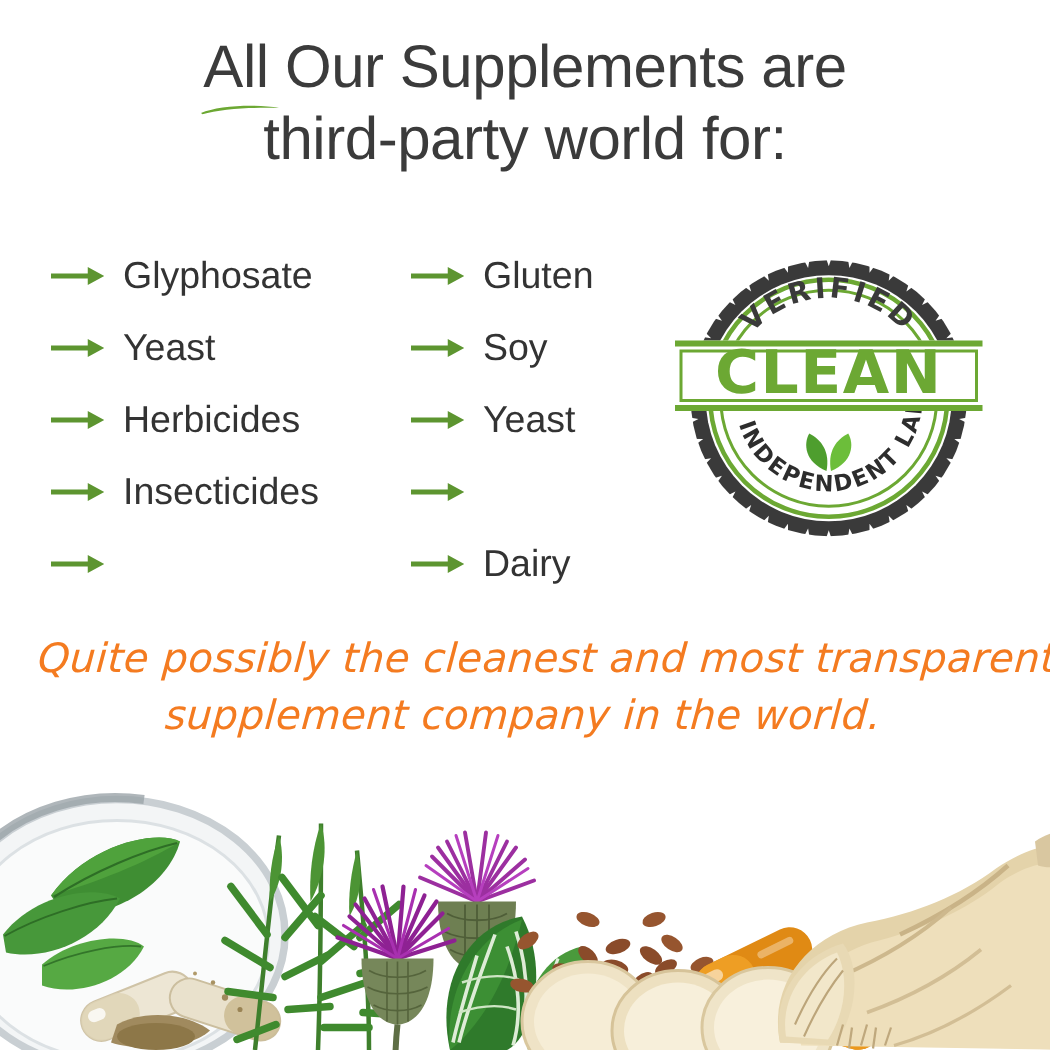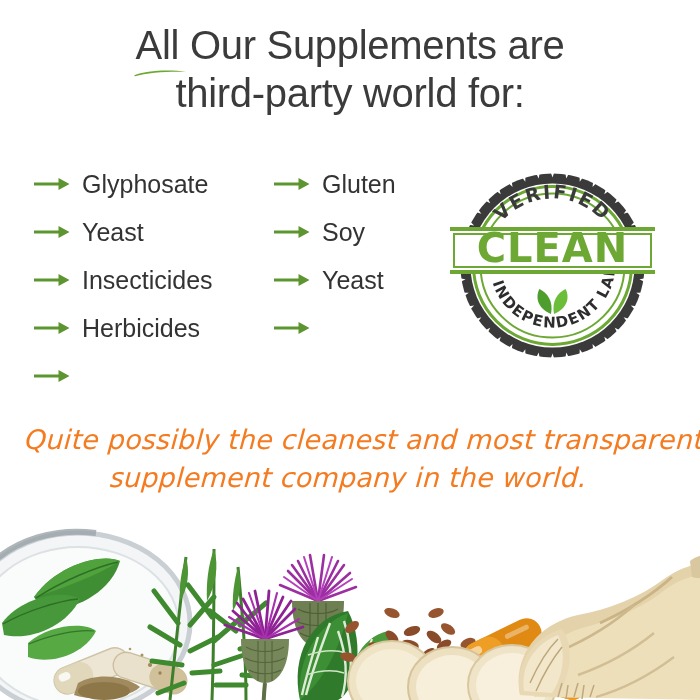--- a/index.html
+++ b/index.html
@@ -131,36 +131,36 @@
           </svg>
         </span>
       <span class="item-label">Yeast</span>
     </div>
     <div class="row">
       <span class="arrow">
           <svg width="36" height="18" viewBox="0 0 36 18">
             <path d="M0 7.4h24.5V3.0L35.5 9l-11 6v-4.4H0Z" fill="#5D9530"></path>
           </svg>
         </span>
+      <span class="item-label">Herbicides</span>
+    </div>
+    <div class="row">
+      <span class="arrow">
+          <svg width="36" height="18" viewBox="0 0 36 18">
+            <path d="M0 7.4h24.5V3.0L35.5 9l-11 6v-4.4H0Z" fill="#5D9530"></path>
+          </svg>
+        </span>
       <span class="item-label">Insecticides</span>
     </div>
     <div class="row">
       <span class="arrow">
           <svg width="36" height="18" viewBox="0 0 36 18">
             <path d="M0 7.4h24.5V3.0L35.5 9l-11 6v-4.4H0Z" fill="#5D9530"></path>
           </svg>
         </span>
-      <span class="item-label">Herbicides</span>
-    </div>
-    <div class="row">
-      <span class="arrow">
-          <svg width="36" height="18" viewBox="0 0 36 18">
-            <path d="M0 7.4h24.5V3.0L35.5 9l-11 6v-4.4H0Z" fill="#5D9530"></path>
-          </svg>
-        </span>
     </div>
   </div>
 
   <div class="col col-right">
     <div class="row">
       <span class="arrow">
           <svg width="36" height="18" viewBox="0 0 36 18">
             <path d="M0 7.4h24.5V3.0L35.5 9l-11 6v-4.4H0Z" fill="#5D9530"></path>
           </svg>
         </span>
@@ -181,20 +181,28 @@
           </svg>
         </span>
       <span class="item-label">Yeast</span>
     </div>
     <div class="row">
       <span class="arrow">
           <svg width="36" height="18" viewBox="0 0 36 18">
             <path d="M0 7.4h24.5V3.0L35.5 9l-11 6v-4.4H0Z" fill="#5D9530"></path>
           </svg>
         </span>
+    </div>
+    <div class="row">
+      <span class="arrow">
+          <svg width="36" height="18" viewBox="0 0 36 18">
+            <path d="M0 7.4h24.5V3.0L35.5 9l-11 6v-4.4H0Z" fill="#5D9530"></path>
+          </svg>
+        </span>
+      <span class="item-label">Dairy</span>
     </div>
   </div>
 </div>
 
 <div class="seal">
 <svg width="205" height="205" viewBox="0 0 205 205">
   <defs>
     <path id="arcTop" d="M 36 102 A 66 66 0 0 1 169 102"></path>
     <path id="arcBot" d="M 40 102 A 62 62 0 0 0 165 102"></path>
   </defs>

